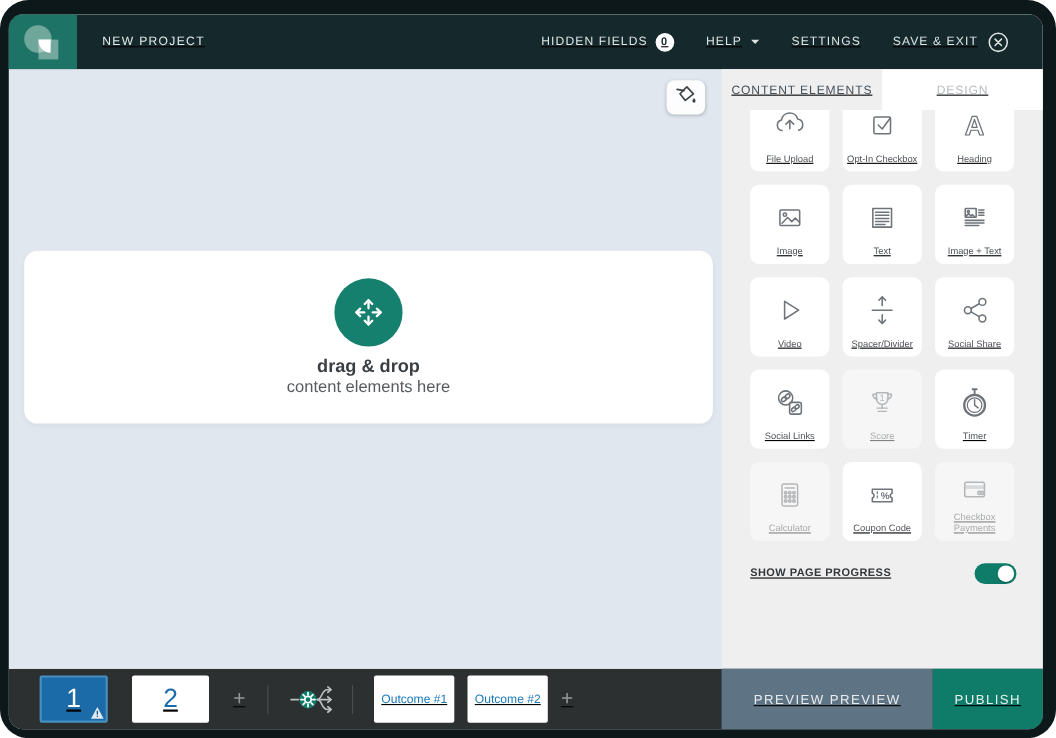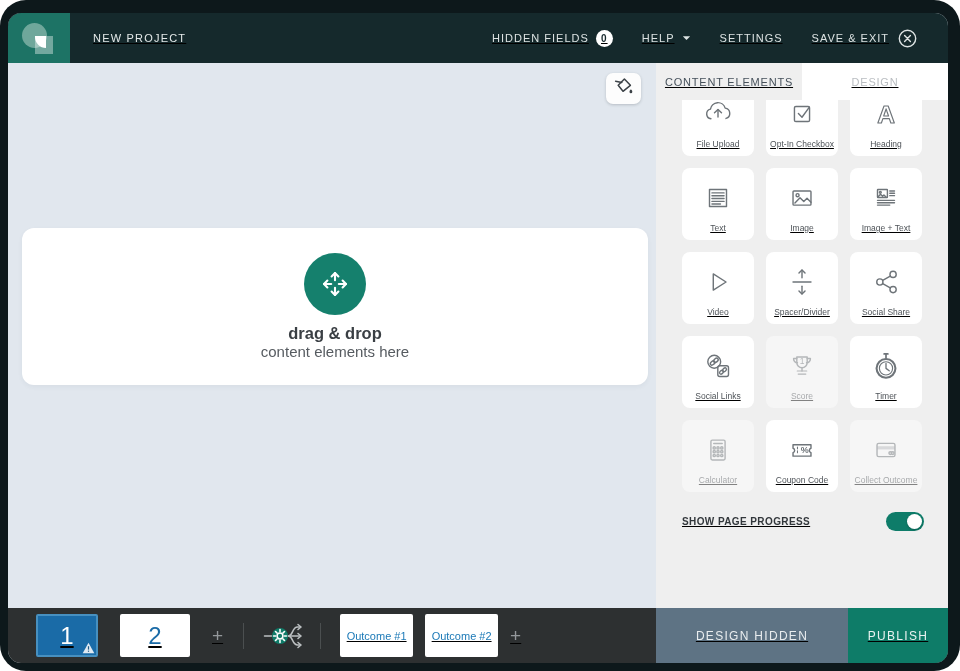--- a/index.html
+++ b/index.html
@@ -166,35 +166,35 @@
                 <div class="tile-icon">
                   <svg width="34" height="34" viewBox="0 0 36 36" fill="none" stroke="currentColor" stroke-width="1.5" stroke-linecap="round" stroke-linejoin="round">
                     <text x="18" y="27" text-anchor="middle" font-size="26" font-weight="bold" font-family="Liberation Sans, sans-serif" fill="none" stroke="currentColor" stroke-width="1.2">A</text>
                   </svg>
                 </div>
                 <div class="tile-label">Heading</div>
               </div>
               <div class="tile">
                 <div class="tile-icon">
                   <svg width="34" height="34" viewBox="0 0 36 36" fill="none" stroke="currentColor" stroke-width="1.5" stroke-linecap="round" stroke-linejoin="round">
-                    <rect x="9" y="9" width="18" height="18"></rect>
-                    <path d="M11.6 12.6h12.8M11.6 15.6h12.8M11.6 18.6h12.8M11.6 21.6h12.8M11.6 24.4h9"></path>
-                  </svg>
-                </div>
-                <div class="tile-label">Text</div>
-              </div>
-              <div class="tile">
-                <div class="tile-icon">
-                  <svg width="34" height="34" viewBox="0 0 36 36" fill="none" stroke="currentColor" stroke-width="1.5" stroke-linecap="round" stroke-linejoin="round">
                     <rect x="8.5" y="10.5" width="19" height="15" rx="1"></rect>
                     <circle cx="13.3" cy="15" r="1.6"></circle>
                     <path d="m10.5 23.2 5.4-5.5 4 4 3.4-3.4 4.2 4.2"></path>
                   </svg>
                 </div>
                 <div class="tile-label">Image</div>
+              </div>
+              <div class="tile">
+                <div class="tile-icon">
+                  <svg width="34" height="34" viewBox="0 0 36 36" fill="none" stroke="currentColor" stroke-width="1.5" stroke-linecap="round" stroke-linejoin="round">
+                    <rect x="9" y="9" width="18" height="18"></rect>
+                    <path d="M11.6 12.6h12.8M11.6 15.6h12.8M11.6 18.6h12.8M11.6 21.6h12.8M11.6 24.4h9"></path>
+                  </svg>
+                </div>
+                <div class="tile-label">Text</div>
               </div>
               <div class="tile">
                 <div class="tile-icon">
                   <svg width="34" height="34" viewBox="0 0 36 36" fill="none" stroke="currentColor" stroke-width="1.5" stroke-linecap="round" stroke-linejoin="round">
                     <rect x="9" y="9" width="10.5" height="8.5" rx="0.5"></rect>
                     <circle cx="12" cy="12" r="1"></circle>
                     <path d="m9.6 16.6 2.6-2.6 2.2 2.2 1.4-1.4 2.2 2.2"></path>
                     <path d="M22 10.5h5M22 13h5M22 15.5h5"></path>
                     <path d="M9 20.5h18M9 23h18M9 25.5h13"></path>
                   </svg>
@@ -298,21 +298,21 @@
               </div>
               <div class="tile disabled">
                 <div class="tile-icon">
                   <svg width="34" height="34" viewBox="0 0 36 36" fill="none" stroke="currentColor" stroke-width="1.5" stroke-linecap="round" stroke-linejoin="round">
                     <rect x="8.5" y="11" width="19" height="14" rx="1.8"></rect>
                     <rect x="8.5" y="14" width="19" height="3.4" fill="currentColor" stroke="none" opacity="0.45"></rect>
                     <circle cx="22.6" cy="21.3" r="1.5"></circle>
                     <circle cx="25.1" cy="21.3" r="1.5"></circle>
                   </svg>
                 </div>
-                <div class="tile-label">Collect Outcome</div>
+                <div class="tile-label">Checkbox Payments</div>
               </div>
             </div>
         </div>
         <div class="panel-toggles" id="panel-toggles">
             <div class="toggle-row">
               <div class="toggle-label">SHOW PAGE PROGRESS</div>
               <div class="toggle on">
                 <div class="knob"></div>
               </div>
             </div>
@@ -347,18 +347,18 @@
   <path d="M25.5 16h12"></path>
               <path d="m35 13.5 3 2.5-3 2.5"></path>
   <path d="M25.5 16c4.5 0 3.5 9 9 9h3"></path>
               <path d="m35 22.5 3 2.5-3 2.5"></path>
 </svg></div>
           <div class="vdivider"></div>
           <div class="outcome-tile">Outcome #1</div>
           <div class="outcome-tile">Outcome #2</div>
           <button class="add-btn">+</button>
         </div>
-      <button class="design-preview-btn">DESIGN HIDDEN</button>
+      <button class="design-preview-btn">PREVIEW PREVIEW</button>
       <button class="publish-btn">PUBLISH</button>
     </div>
 
   </div>
 </div>
 
 </body></html>

